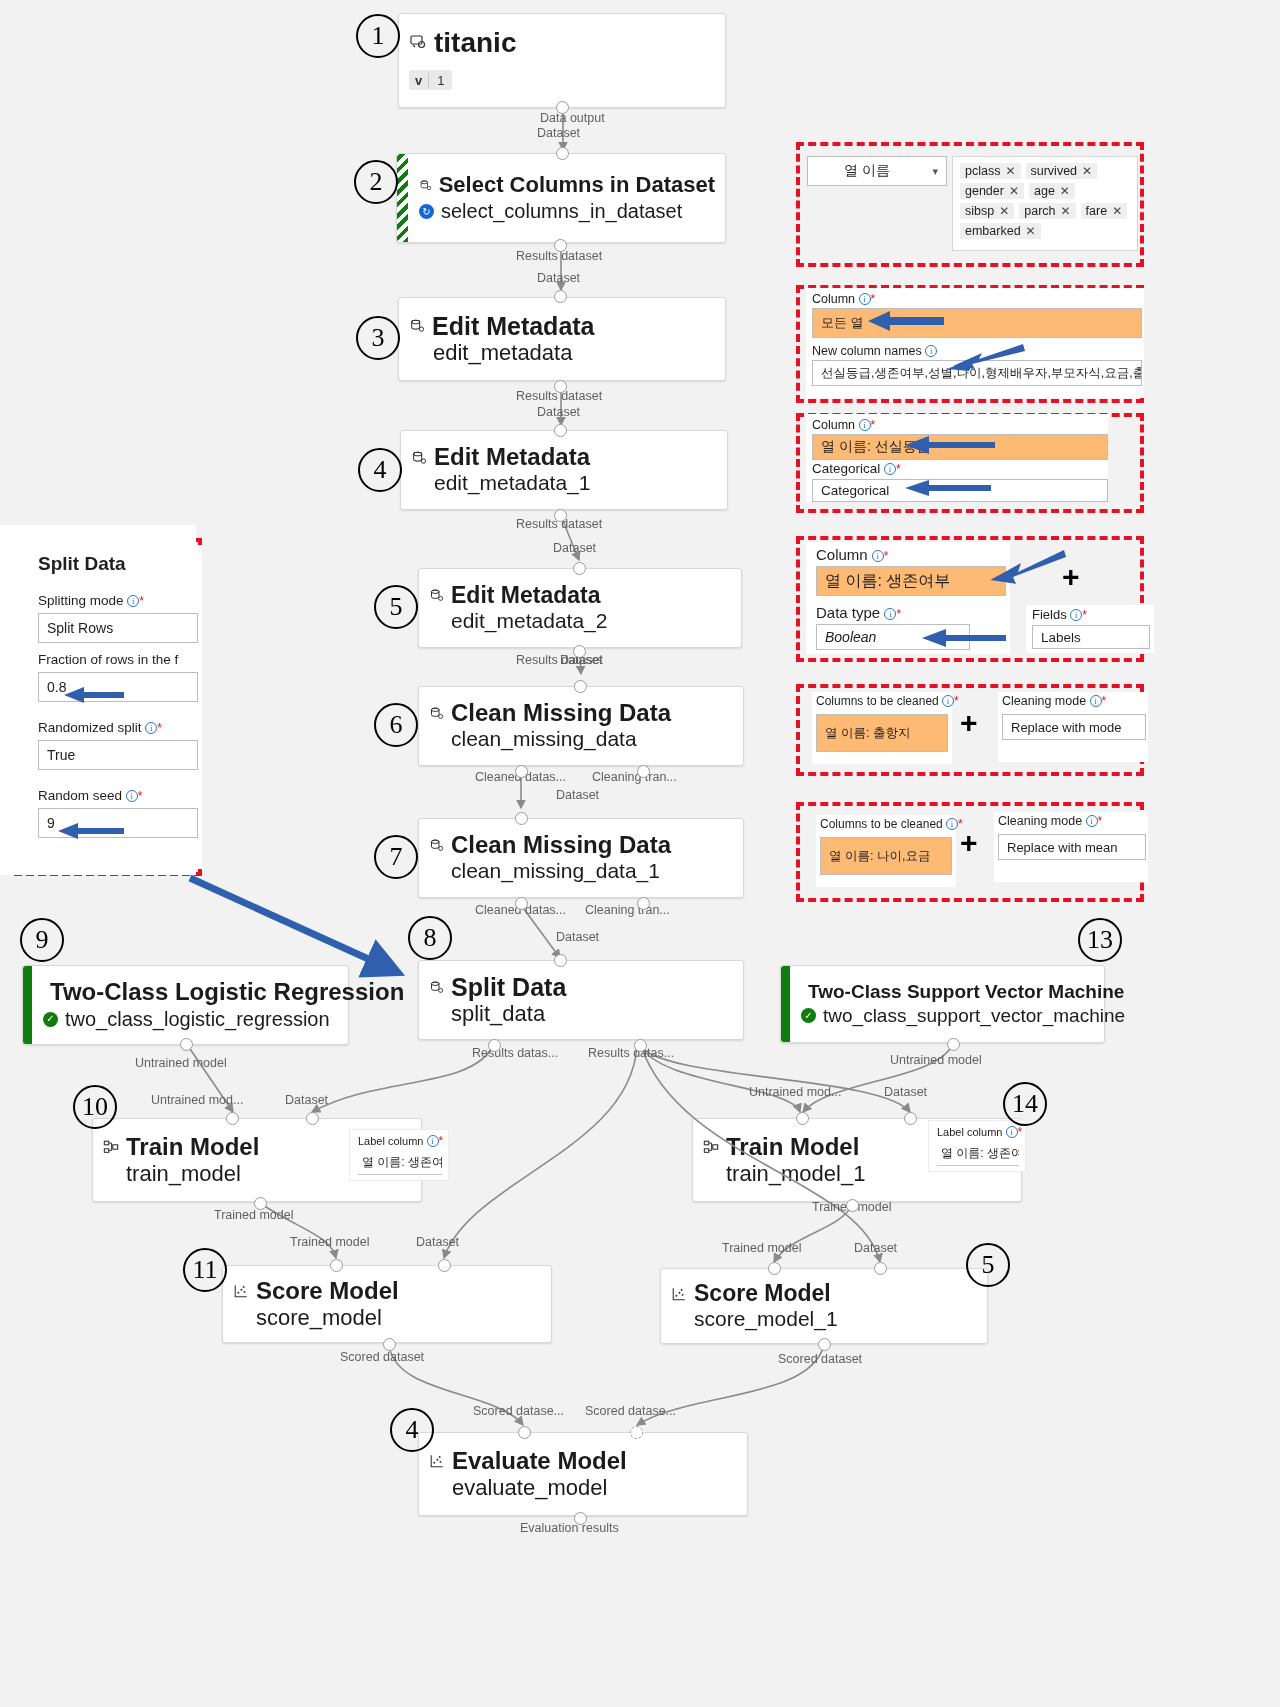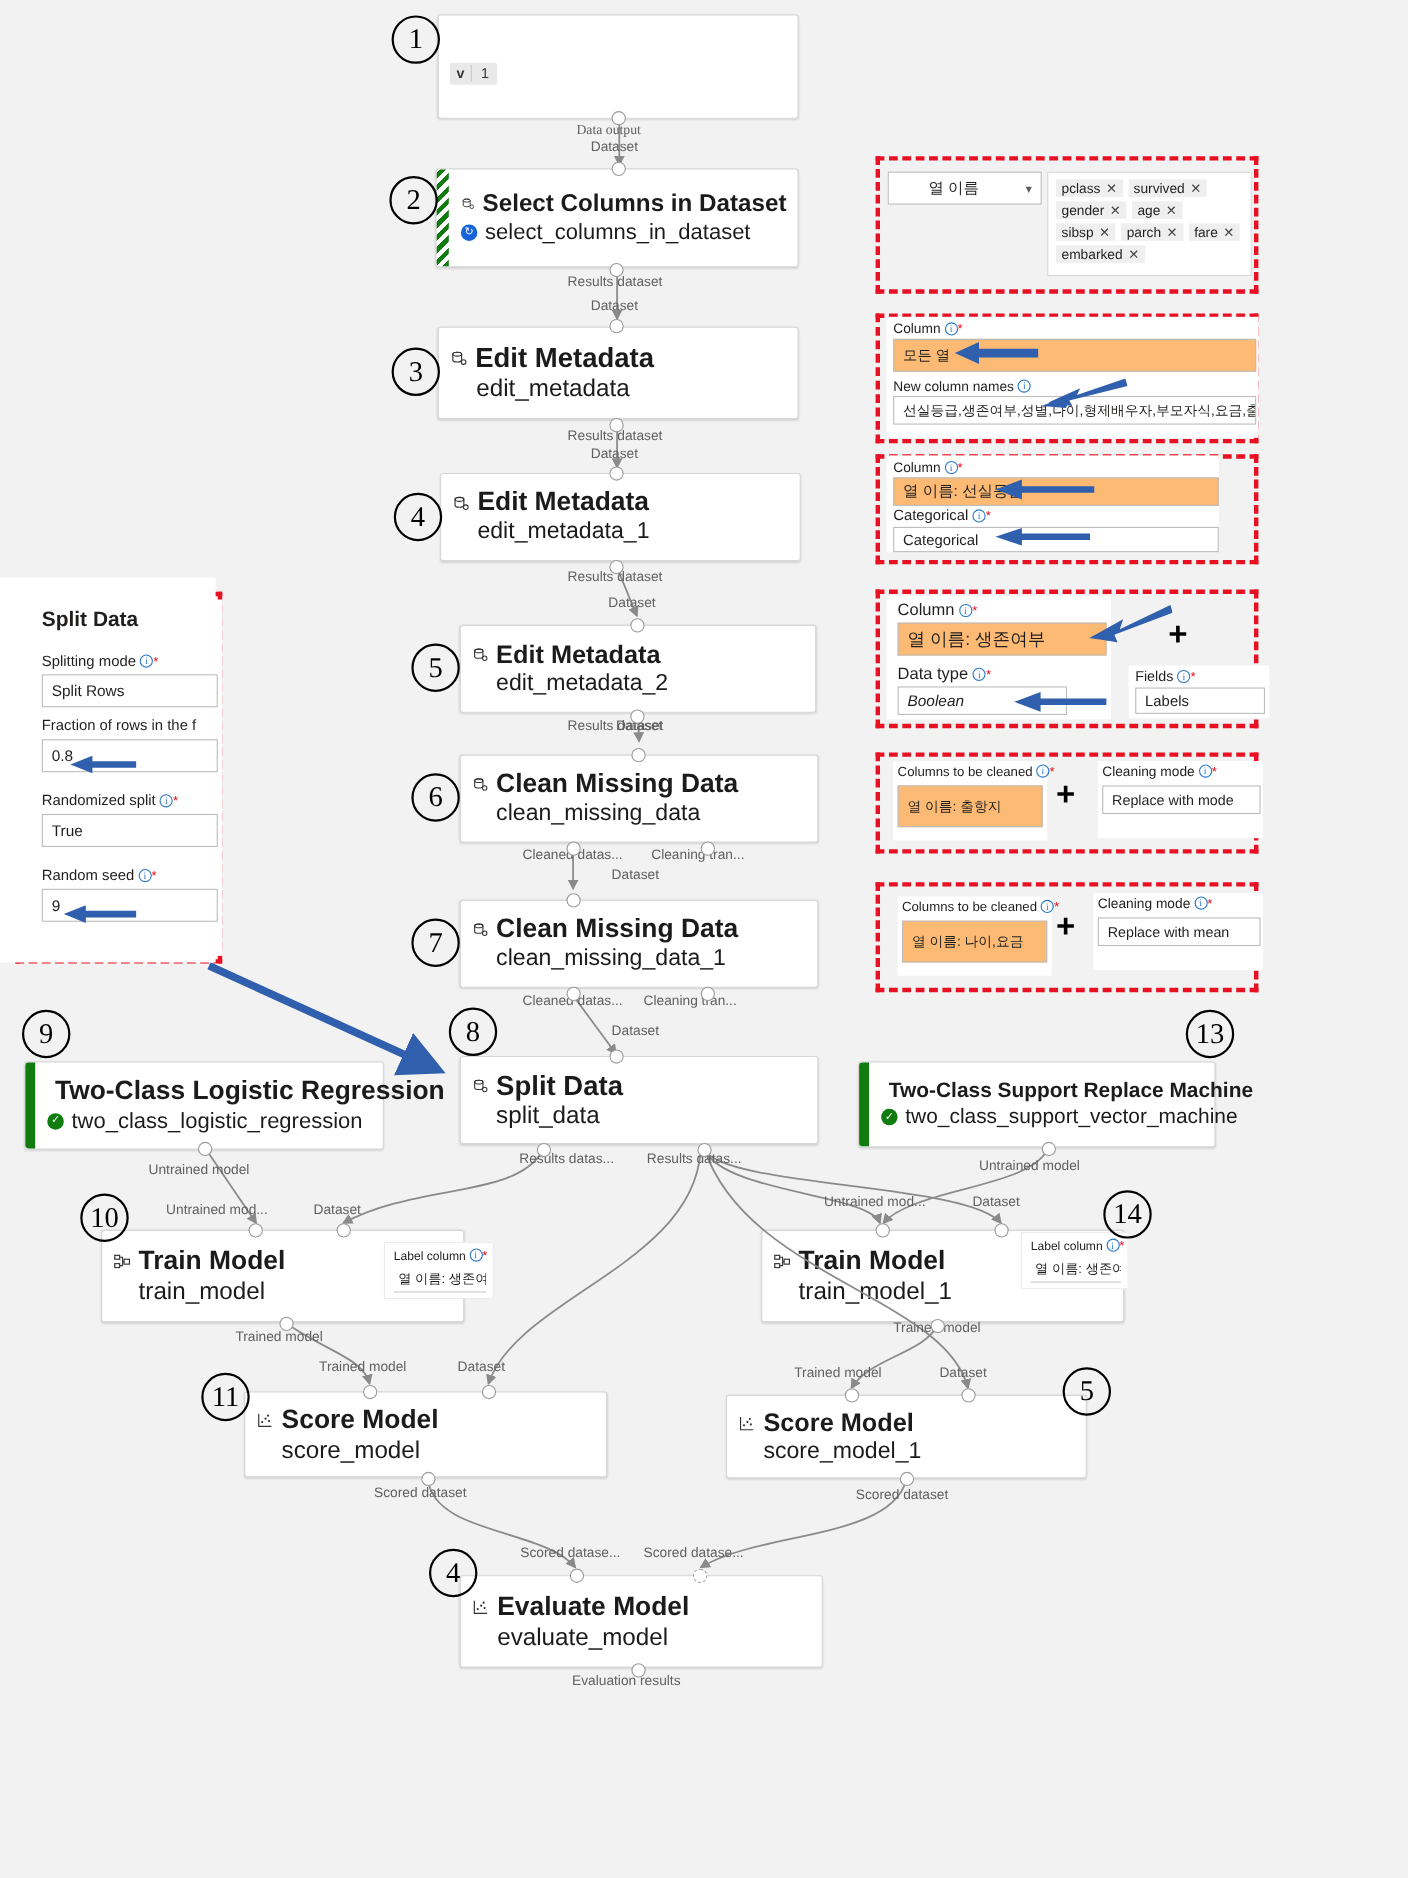--- a/index.html
+++ b/index.html
@@ -176,20 +176,28 @@
       <path d="M389,1345 C395,1395 495,1390 523,1425"></path>
       <path d="M824,1345 C810,1400 690,1392 637,1425"></path>
     </g>
 
     <g stroke="#2f5fad" stroke-width="7" fill="none" marker-end="url(#bh)">
       <path d="M190,878 L386,967"></path>
     </g>
   </svg>
 
   <div class="node" style="left:398px; top:13px; width:328px; height:95px;">
+    <div class="row" style="margin-top:-4px;">
+      <svg width="18" height="18" viewBox="0 0 18 18">
+        <rect x="2" y="3" width="11" height="8" rx="1.2" fill="none" stroke="#333" stroke-width="1.2"></rect>
+        <path d="M4 12 l2 2" stroke="#333" stroke-width="1.2"></path>
+        <circle cx="12.5" cy="11.5" r="3" fill="none" stroke="#333" stroke-width="1.2"></circle>
+      </svg>
+      <div class="ntitle" style="font-size:28px;">titanic</div>
+    </div>
     <div style="margin-top:12px;">
       <span class="vpill">
         <b>v</b>
         <span>1</span>
       </span>
     </div>
   </div>
   <div class="step" style="left:356px; top:14px;">1</div>
 
   <div class="node hatch" style="left:396px; top:153px; width:330px; height:90px; padding-left:22px;">
@@ -304,21 +312,21 @@
   <div class="step" style="left:20px; top:918px;">9</div>
 
   <div class="node green" style="left:780px; top:965px; width:325px; height:78px; padding-left:20px;">
     <div class="row">
       <svg width="16" height="16" viewBox="0 0 18 18">
         <rect x="6.5" y="2" width="5" height="4" fill="none" stroke="#333" stroke-width="1.2"></rect>
         <rect x="1.5" y="11" width="5" height="4" fill="none" stroke="#333" stroke-width="1.2"></rect>
         <rect x="11.5" y="11" width="5" height="4" fill="none" stroke="#333" stroke-width="1.2"></rect>
         <path d="M9 6 v3 M4 11 v-2 h10 v2" stroke="#333" stroke-width="1.1" fill="none"></path>
       </svg>
-      <div class="ntitle" style="font-size:19px;">Two-Class Support Replace Machine</div>
+      <div class="ntitle" style="font-size:19px;">Two-Class Support Vector Machine</div>
     </div>
     <div class="row" style="margin-top:2px;">
       <span class="chk">✓</span>
       <div class="nsub" style="font-size:19px;">two_class_support_vector_machine</div>
     </div>
   </div>
   <div class="step" style="left:1078px; top:918px;">13</div>
 
   <div class="node" style="left:92px; top:1118px; width:330px; height:84px;">
     <div class="row">
@@ -436,21 +444,21 @@
   <div class="port" style="left:330px; top:1259px;"></div>
   <div class="port" style="left:438px; top:1259px;"></div>
   <div class="port" style="left:768px; top:1262px;"></div>
   <div class="port" style="left:874px; top:1262px;"></div>
   <div class="port" style="left:383px; top:1338px;"></div>
   <div class="port" style="left:818px; top:1338px;"></div>
   <div class="port" style="left:518px; top:1426px;"></div>
   <div class="port dashed" style="left:630px; top:1426px;"></div>
   <div class="port" style="left:574px; top:1512px;"></div>
 
-  <div class="elabel" style="left:524px; top:111px;font-family:Liberation Serif, serif;">Data output</div>
+  <div class="elabel" style="left:540px; top:111px;">Data output</div>
   <div class="elabel" style="left:537px; top:126px;">Dataset</div>
   <div class="elabel" style="left:516px; top:249px;">Results dataset</div>
   <div class="elabel" style="left:537px; top:271px;">Dataset</div>
   <div class="elabel" style="left:516px; top:389px;">Results dataset</div>
   <div class="elabel" style="left:537px; top:405px;">Dataset</div>
   <div class="elabel" style="left:516px; top:517px;">Results dataset</div>
   <div class="elabel" style="left:553px; top:541px;">Dataset</div>
   <div class="elabel" style="left:516px; top:653px;">Results dataset</div>
   <div class="elabel" style="left:560px; top:653px;">Dataset</div>
   <div class="elabel" style="left:475px; top:770px;">Cleaned datas...</div>

